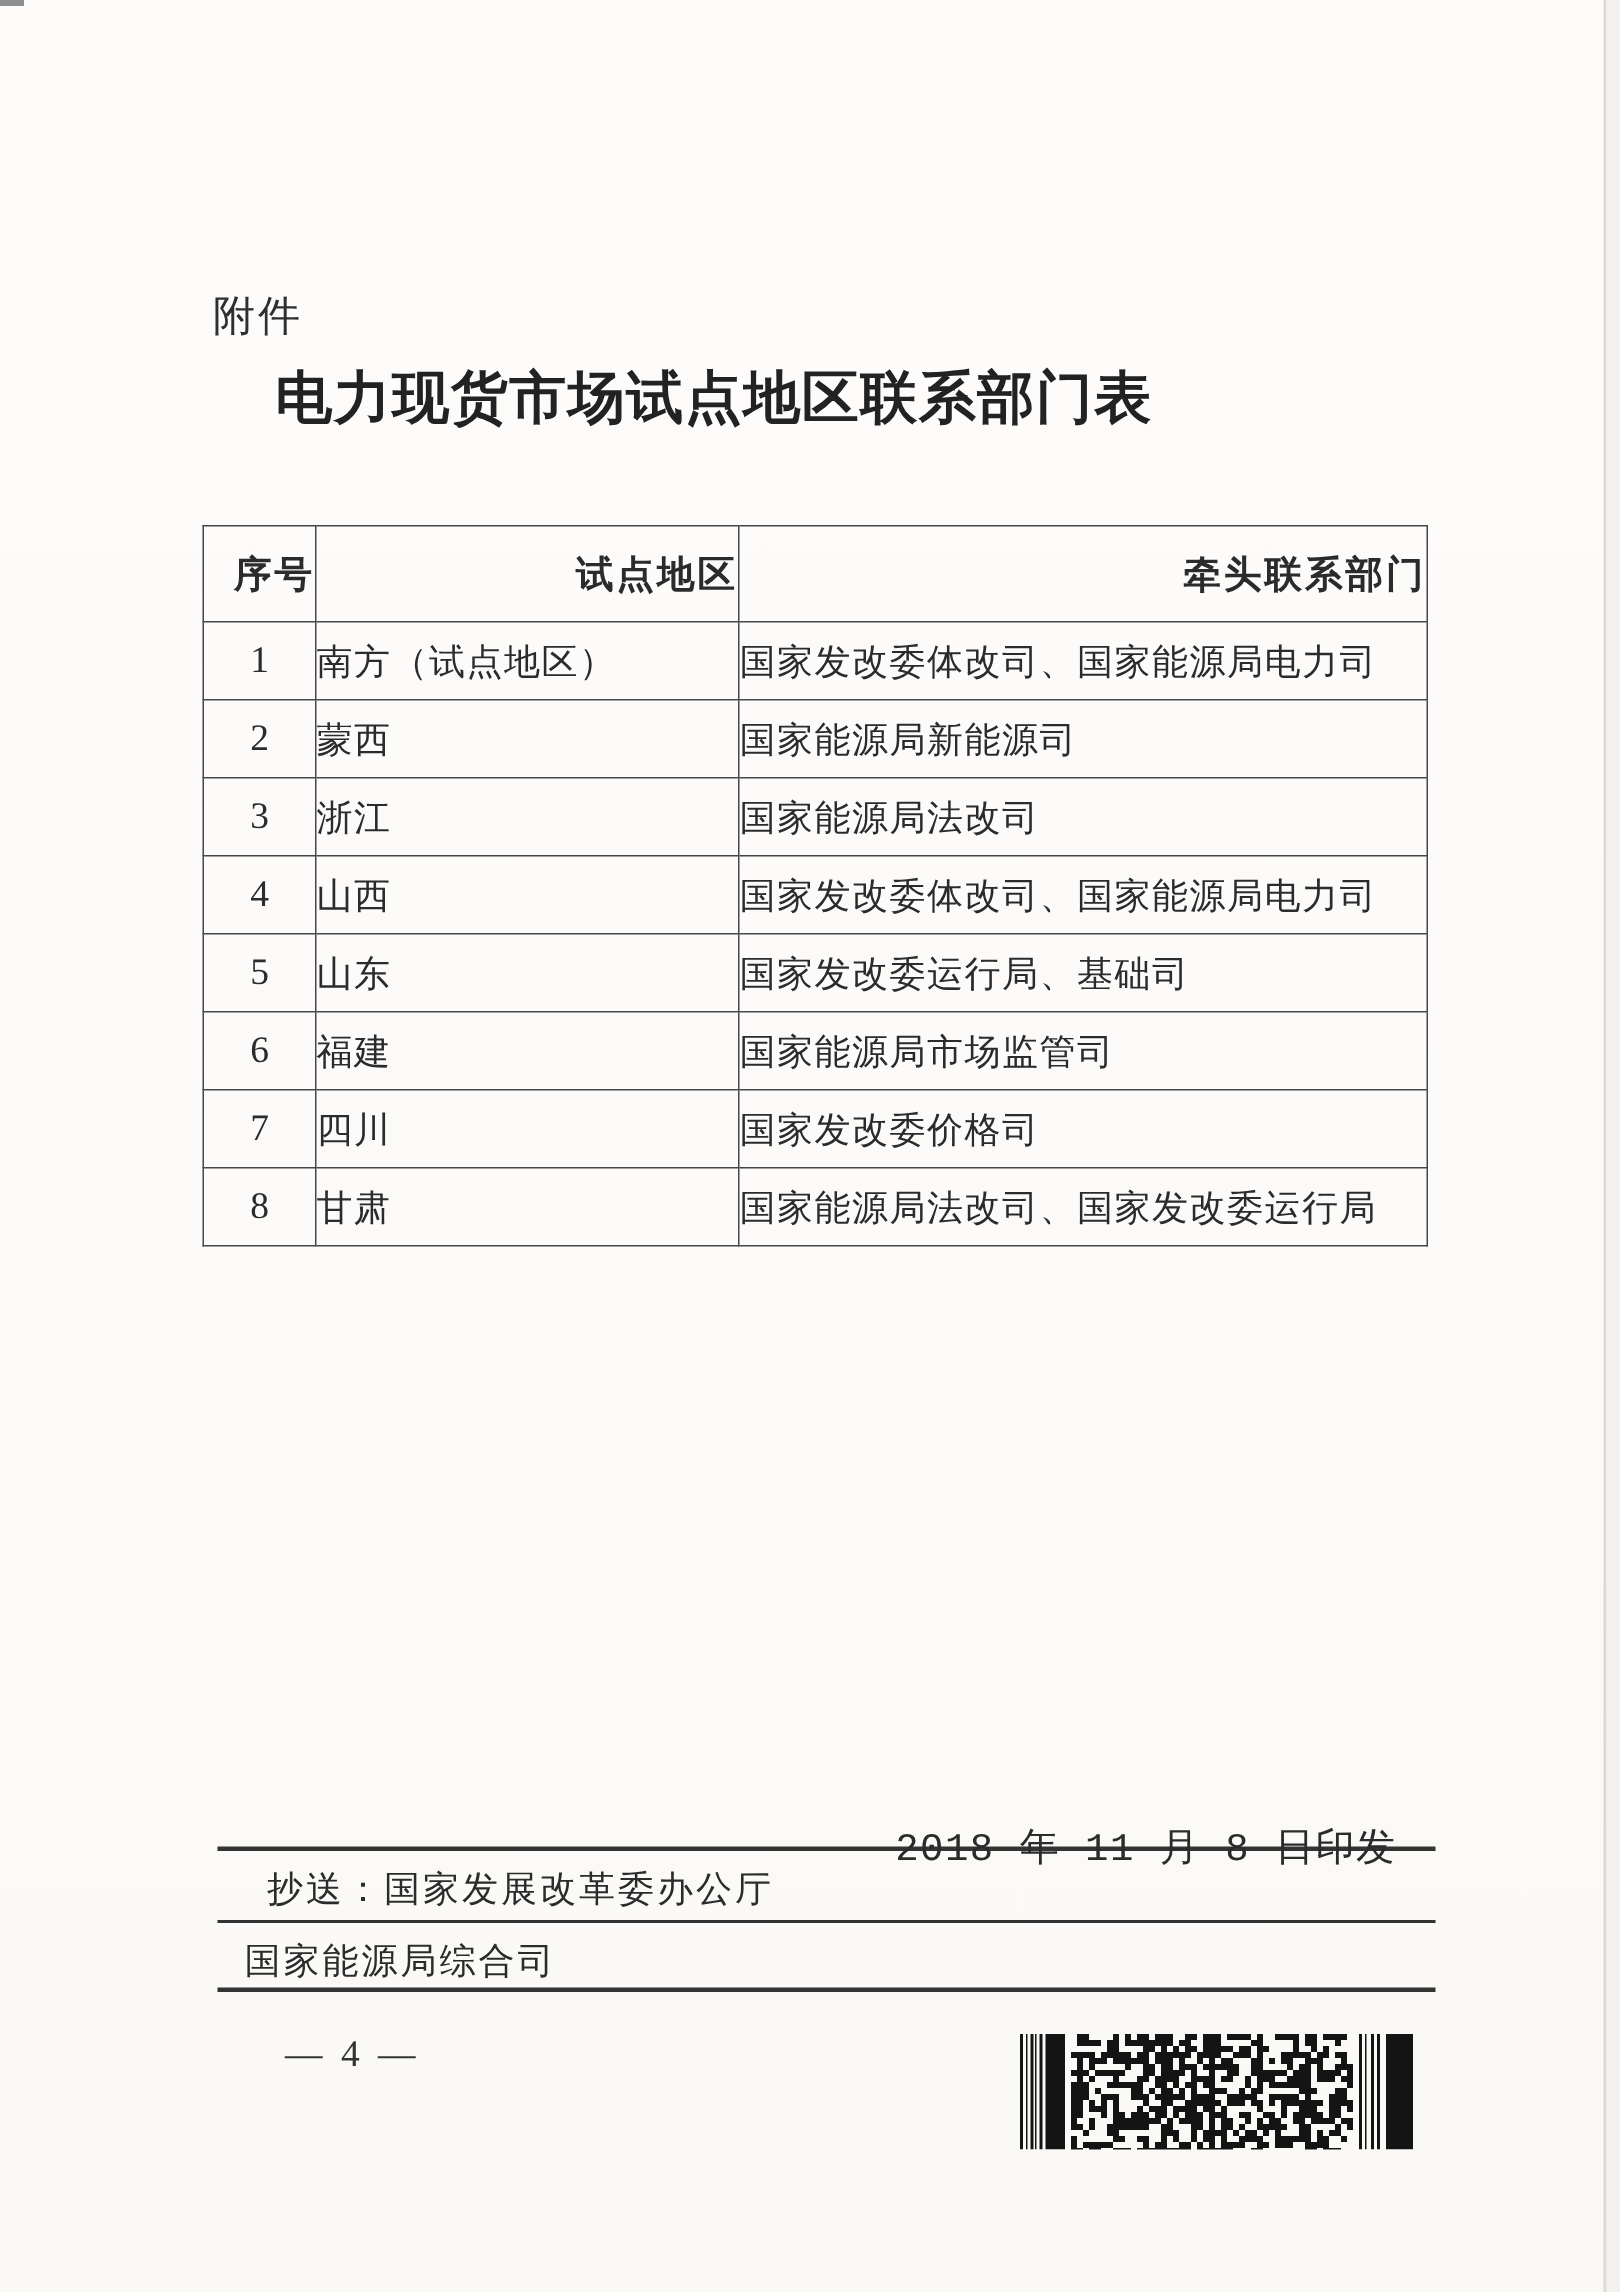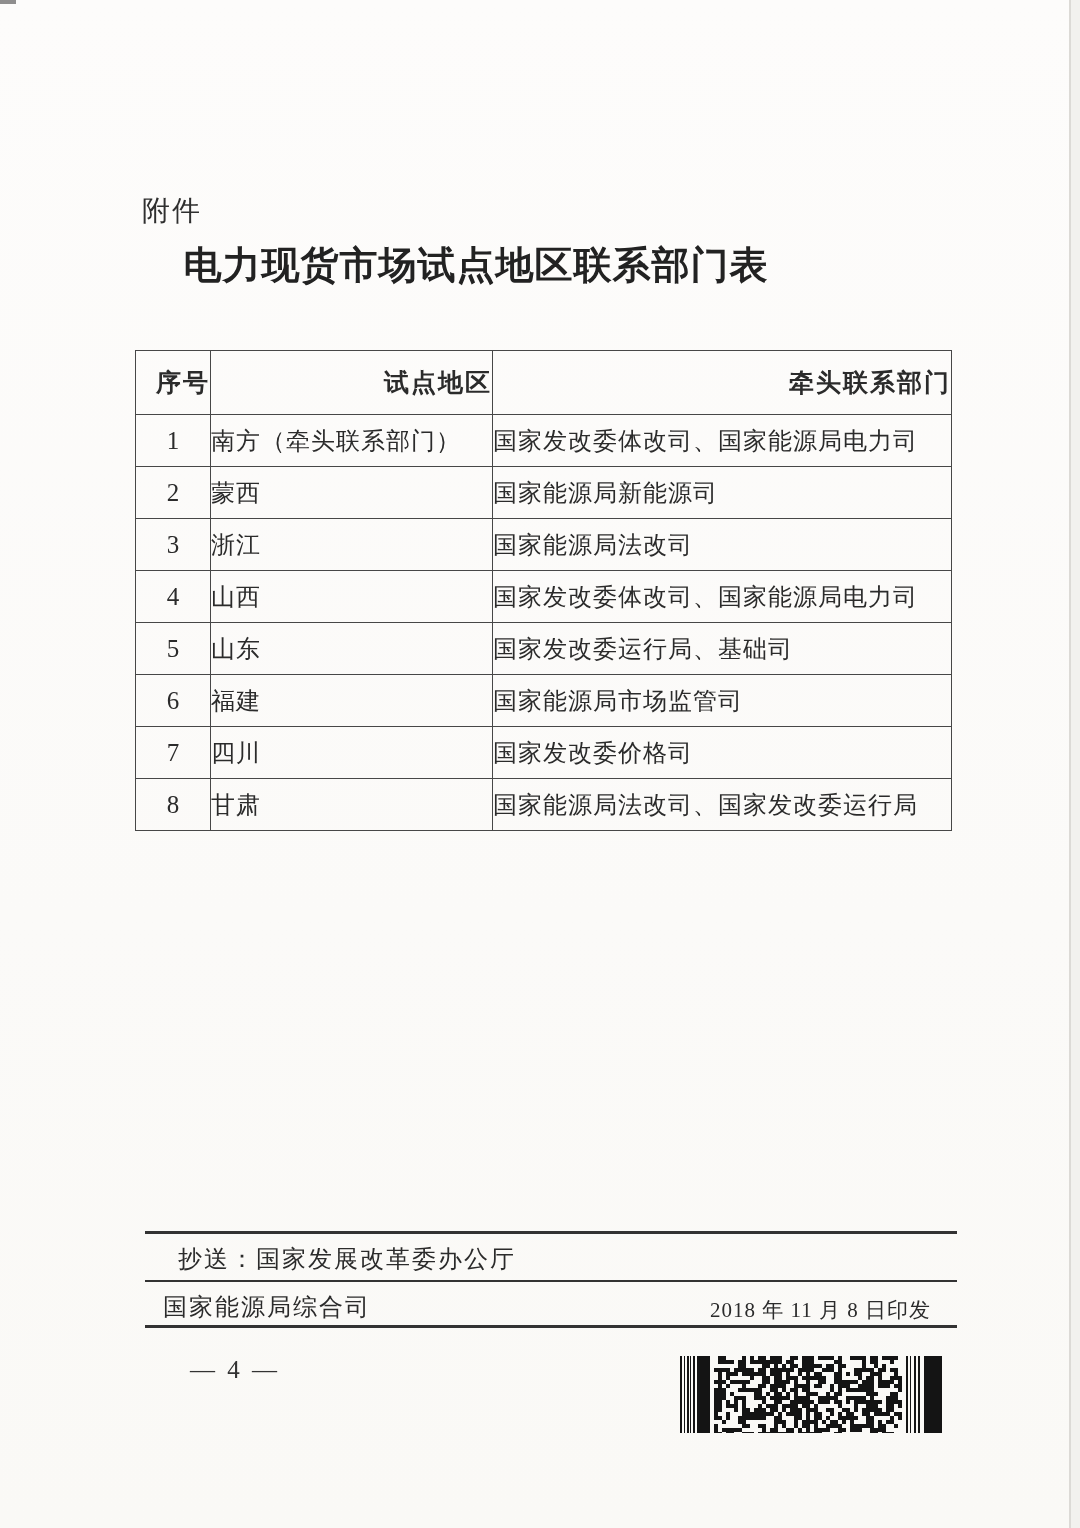--- a/index.html
+++ b/index.html
@@ -86,23 +86,24 @@
   .issuer-name {
     position: absolute;
     left: 163px;
     top: 1291px;
     font-size: 24px;
     letter-spacing: 2px;
   }
   .issue-date {
     position: absolute;
     right: 149px;
-    top: 1296px;
-    font-size: 21px;
+    top: 1214px;
+    font-size: 26px;
     letter-spacing: 1px;
+    font-family: Liberation Mono, monospace;
   }
   .page-number {
     position: absolute;
     left: 190px;
     top: 1356px;
     font-size: 25px;
     letter-spacing: 3px;
     color: #333;
   }
   .barcode {
@@ -156,21 +157,21 @@
       <col style="width:459px">
     </colgroup>
     <tbody>
       <tr class="hdr">
         <th>序号</th>
         <th>试点地区</th>
         <th>牵头联系部门</th>
       </tr>
       <tr class="row">
         <td class="c-no">1</td>
-        <td class="c-region">南方（牵头联系部门）</td>
+        <td class="c-region">南方（试点地区）</td>
         <td class="c-dept">国家发改委体改司、国家能源局电力司</td>
       </tr>
       <tr class="row">
         <td class="c-no">2</td>
         <td class="c-region">蒙西</td>
         <td class="c-dept">国家能源局新能源司</td>
       </tr>
       <tr class="row">
         <td class="c-no">3</td>
         <td class="c-region">浙江</td>

